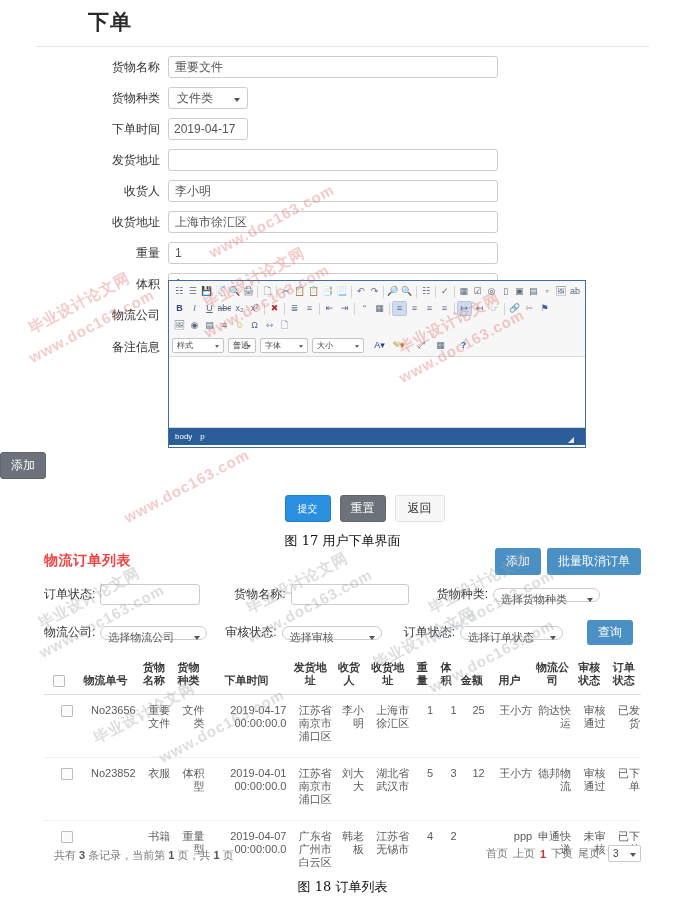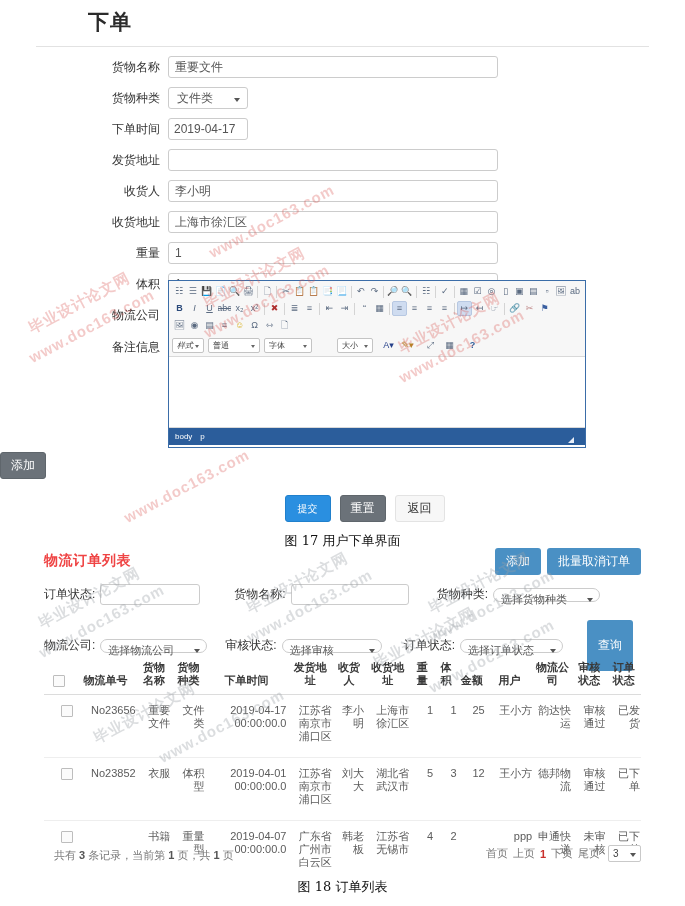--- a/index.html
+++ b/index.html
@@ -180,24 +180,24 @@
     white-space: nowrap;
   }
   .ck-combo::after {
     content: "";
     position: absolute;
     right: 4px; top: 6px;
     border-left: 2px solid transparent;
     border-right: 2px solid transparent;
     border-top: 3px solid #666;
   }
-  .cb-style { width: 32px; font-style: italic; }
-  .cb-format { width: 52px; }
+  .cb-style { width: 52px; }
+  .cb-format { width: 28px; }
   .cb-font { width: 48px; }
-  .cb-size { width: 36px; margin-left: 21px; }
+  .cb-size { width: 52px; }
   .ck-body {
     height: 70px;
     background: #fff;
     border-bottom: 1px solid #d9d9d9;
   }
   .ck-status {
     height: 17px;
     background: #2b5d9b;
     color: #fff;
     font-size: 8px;
@@ -346,21 +346,21 @@
   .spacer-a { width: 34px; }
   .spacer-b { width: 28px; }
   .spacer-c { width: 18px; }
   .spacer-d { width: 22px; }
   .btn-query {
     background: #4a90c4;
     color: #fff;
     border: none;
     border-radius: 3px;
     font-size: 12px;
-    padding: 17px 11px;
+    padding: 4px 11px;
     font-family: inherit;
     margin-left: 24px;
     cursor: pointer;
   }
 
   table.olist {
     position: absolute;
     left: 44px; top: 110px;
     width: 597px;
     border-collapse: collapse;

